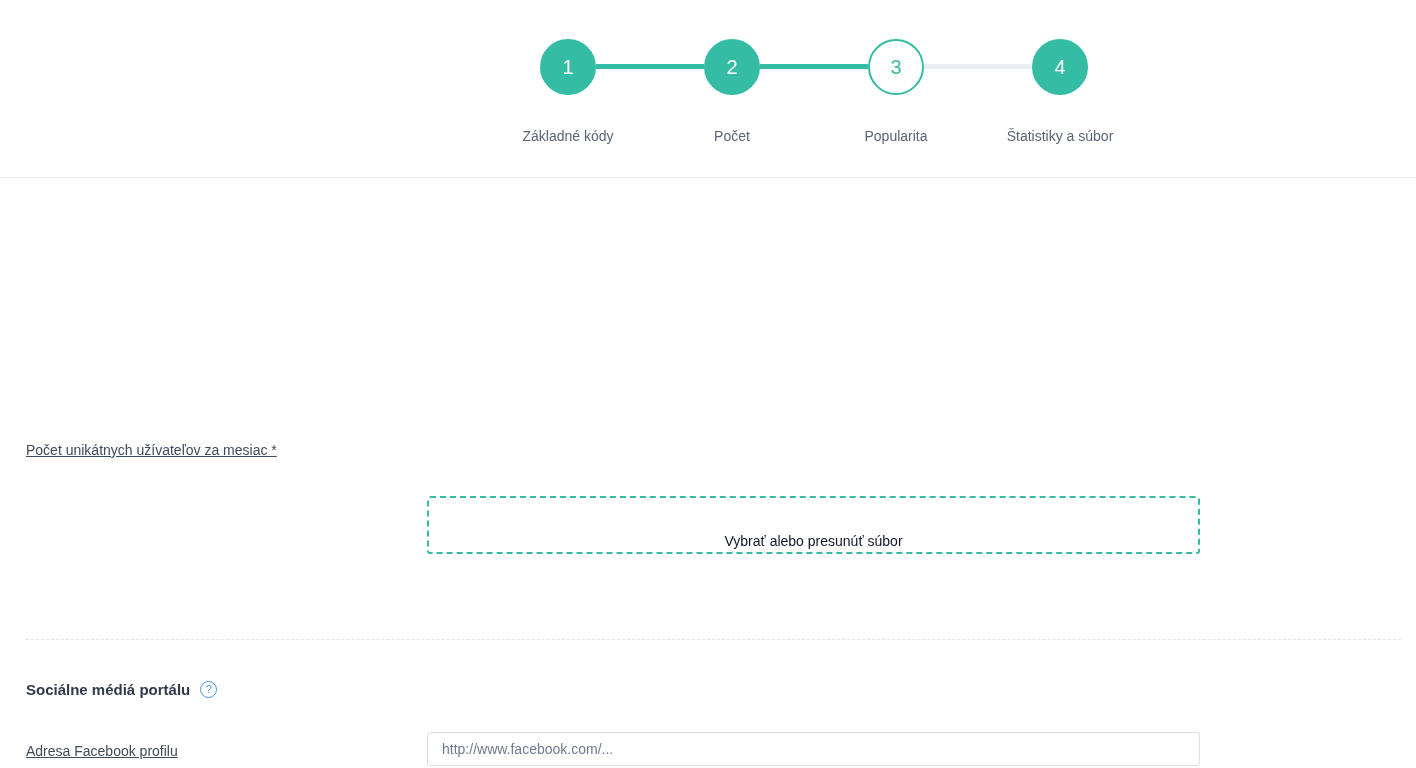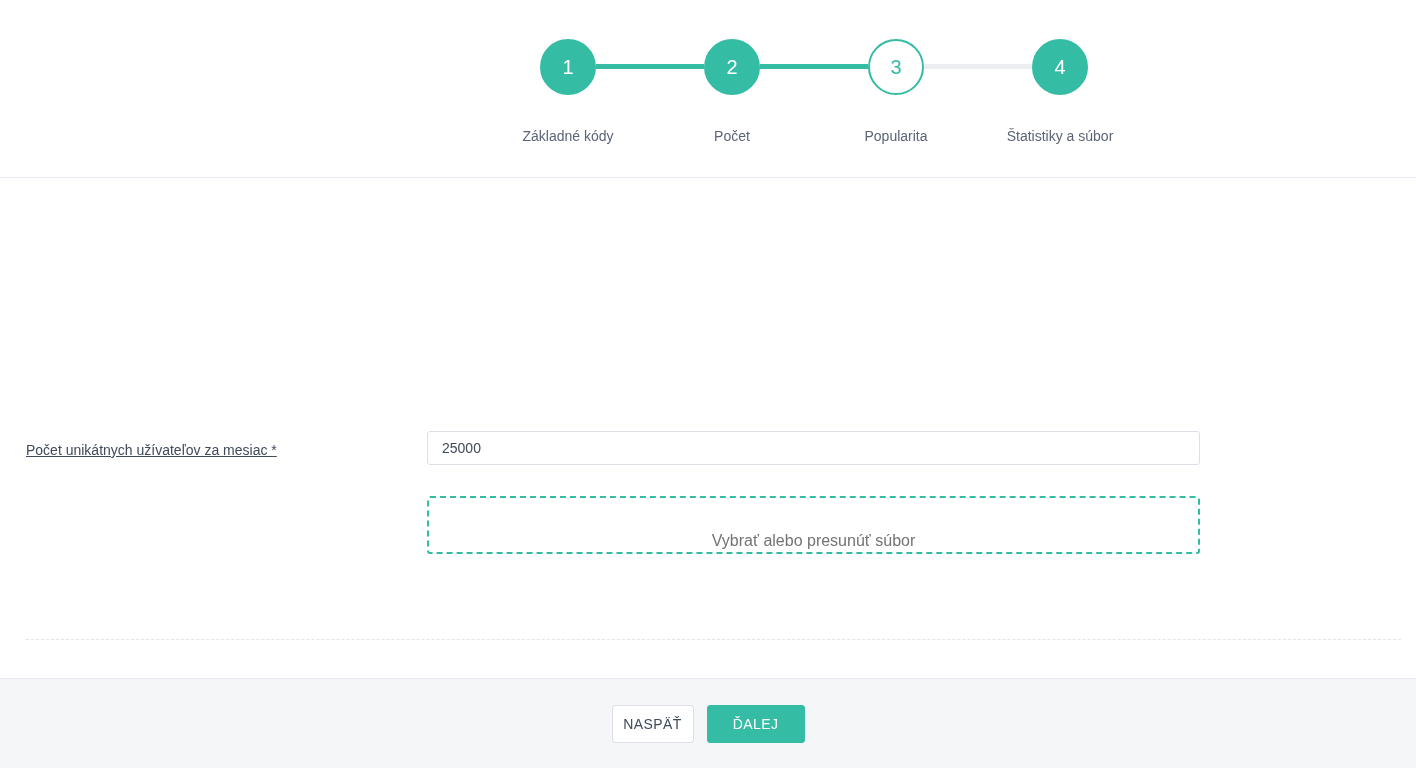--- a/index.html
+++ b/index.html
@@ -124,22 +124,22 @@
     height: 58px;
     border: 2px dashed #35bca4;
     border-radius: 3px;
     display: flex;
     align-items: center;
     justify-content: center;
     background: #ffffff;
     cursor: pointer;
   }
   .dropzone-text {
-    font-size: 16px;
-    color: #737373;
+    font-size: 14px;
+    color: #0f172a;
     margin-top: 32px;
   }
 
   .hint {
     position: absolute;
     left: 427px;
     top: 384px;
     width: 760px;
     font-size: 13px;
     line-height: 21px;
@@ -264,38 +264,33 @@
         </div>
         <div class="step-label">Štatistiky a súbor</div>
       </div>
 
     </div>
   </div>
 
   <div class="body">
 
     <div class="field-label" style="top:262px;">Počet unikátnych užívateľov za mesiac *</div>
-    <input class="text-input" style="top: 253px;" type="text" value="25000">
 
 
     <div class="dropzone">
       <span class="dropzone-text">Vybrať alebo presunúť súbor</span>
     </div>
 
 
     <div class="divider"></div>
 
     <div class="section-head">
       <span class="section-title">Sociálne médiá portálu</span>
       <span class="help-icon">?</span>
     </div>
 
     <div class="field-label" style="top:563px;">Adresa Facebook profilu</div>
     <input class="text-input" style="top: 554px;" type="text" placeholder="http://www.facebook.com/...">
 
   </div>
 
-  <div class="footer">
-    <button class="btn btn-back">NASPÄŤ</button>
-    <button class="btn btn-next">ĎALEJ</button>
-  </div>
 
 </div>
 
 </body></html>

